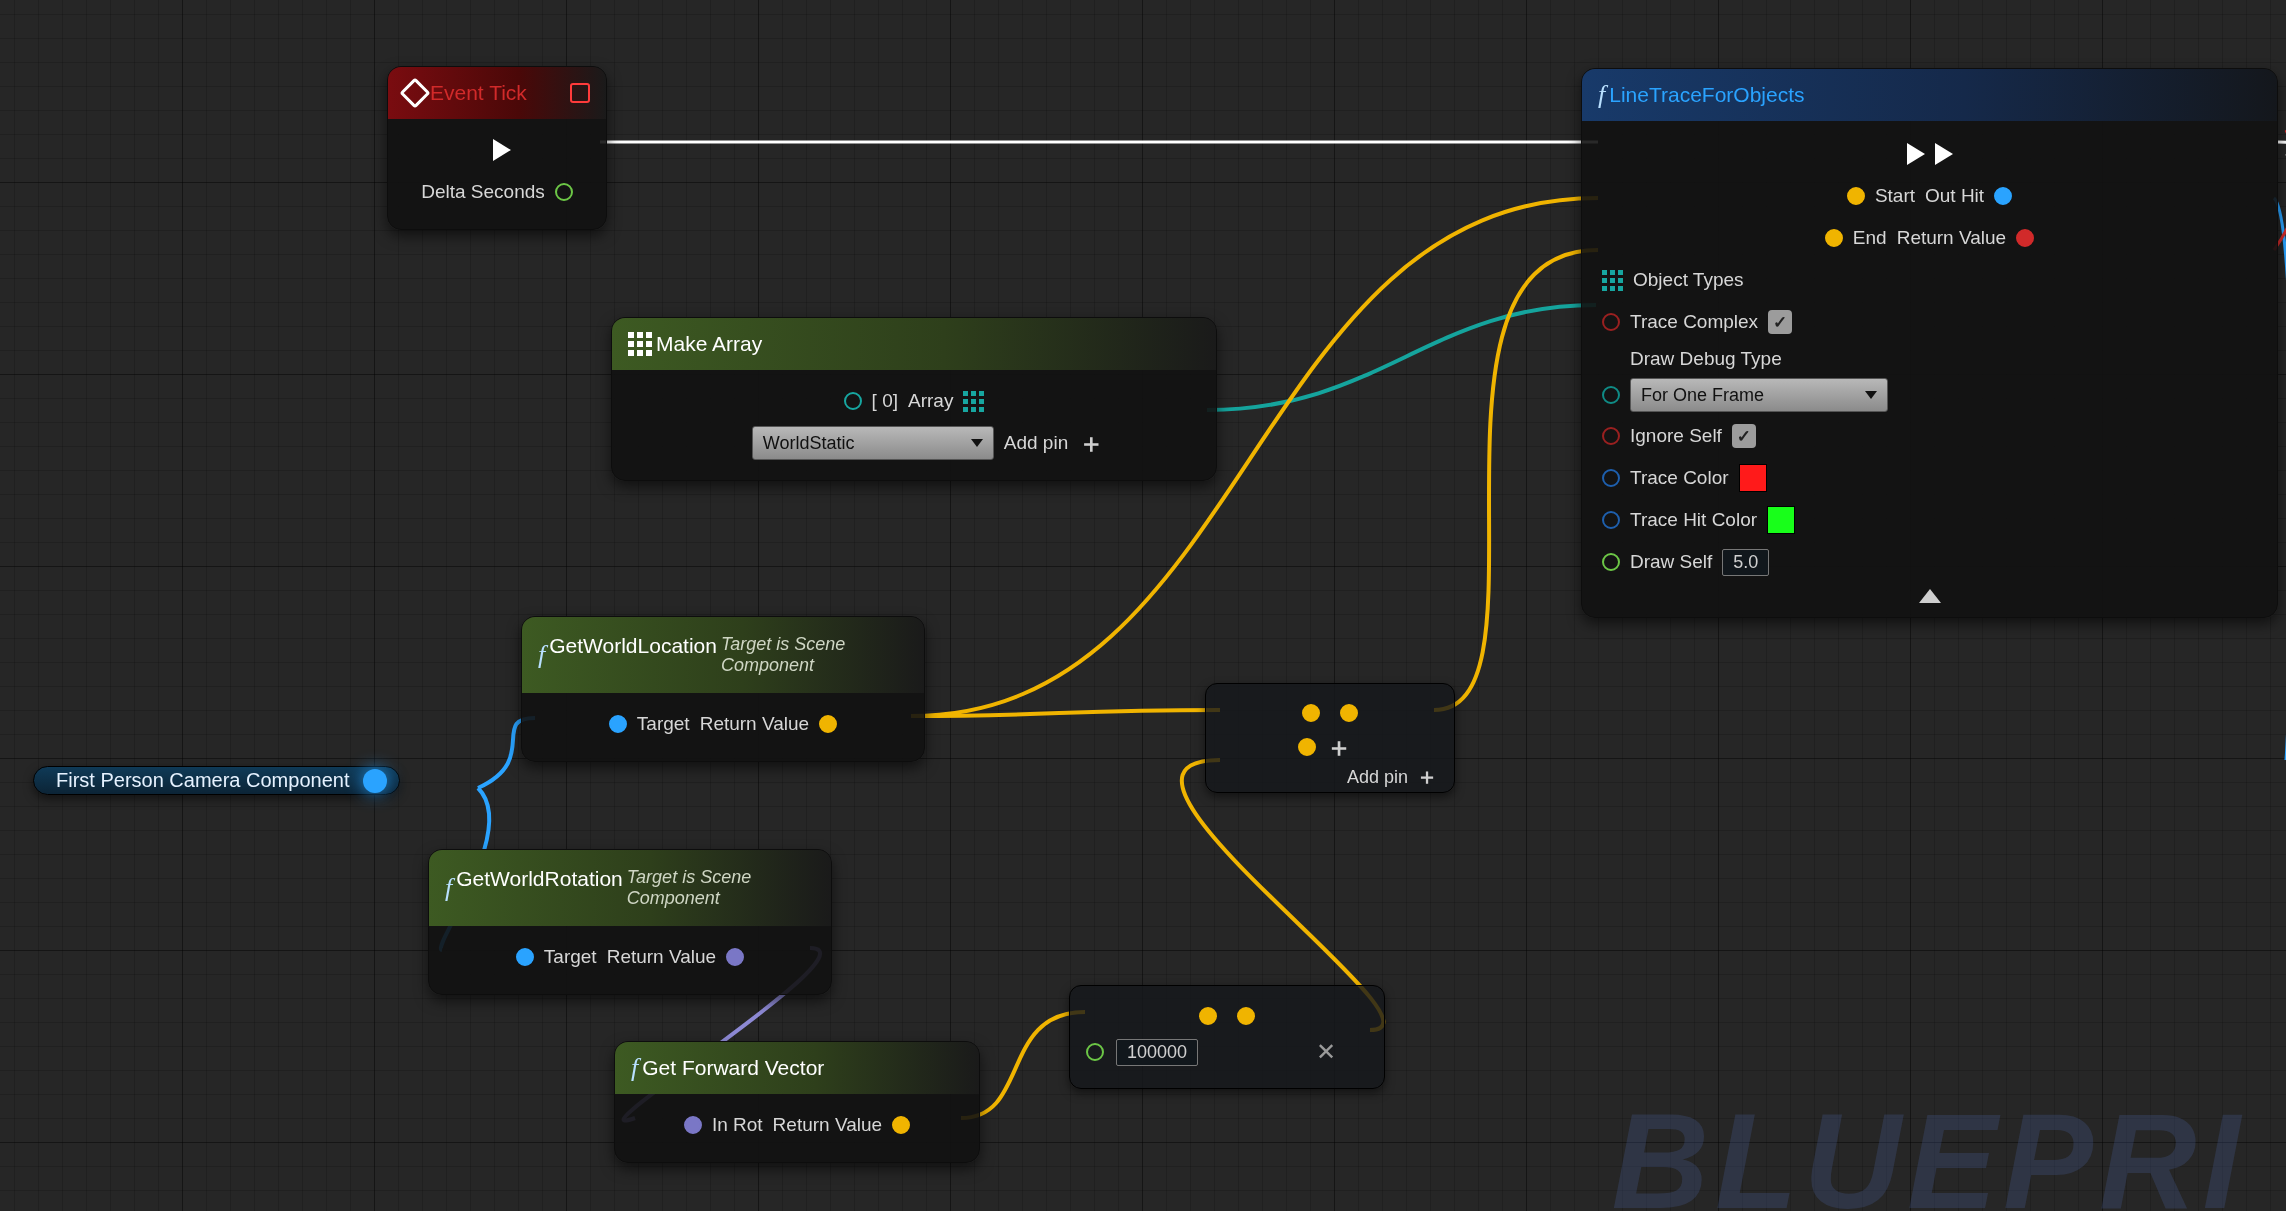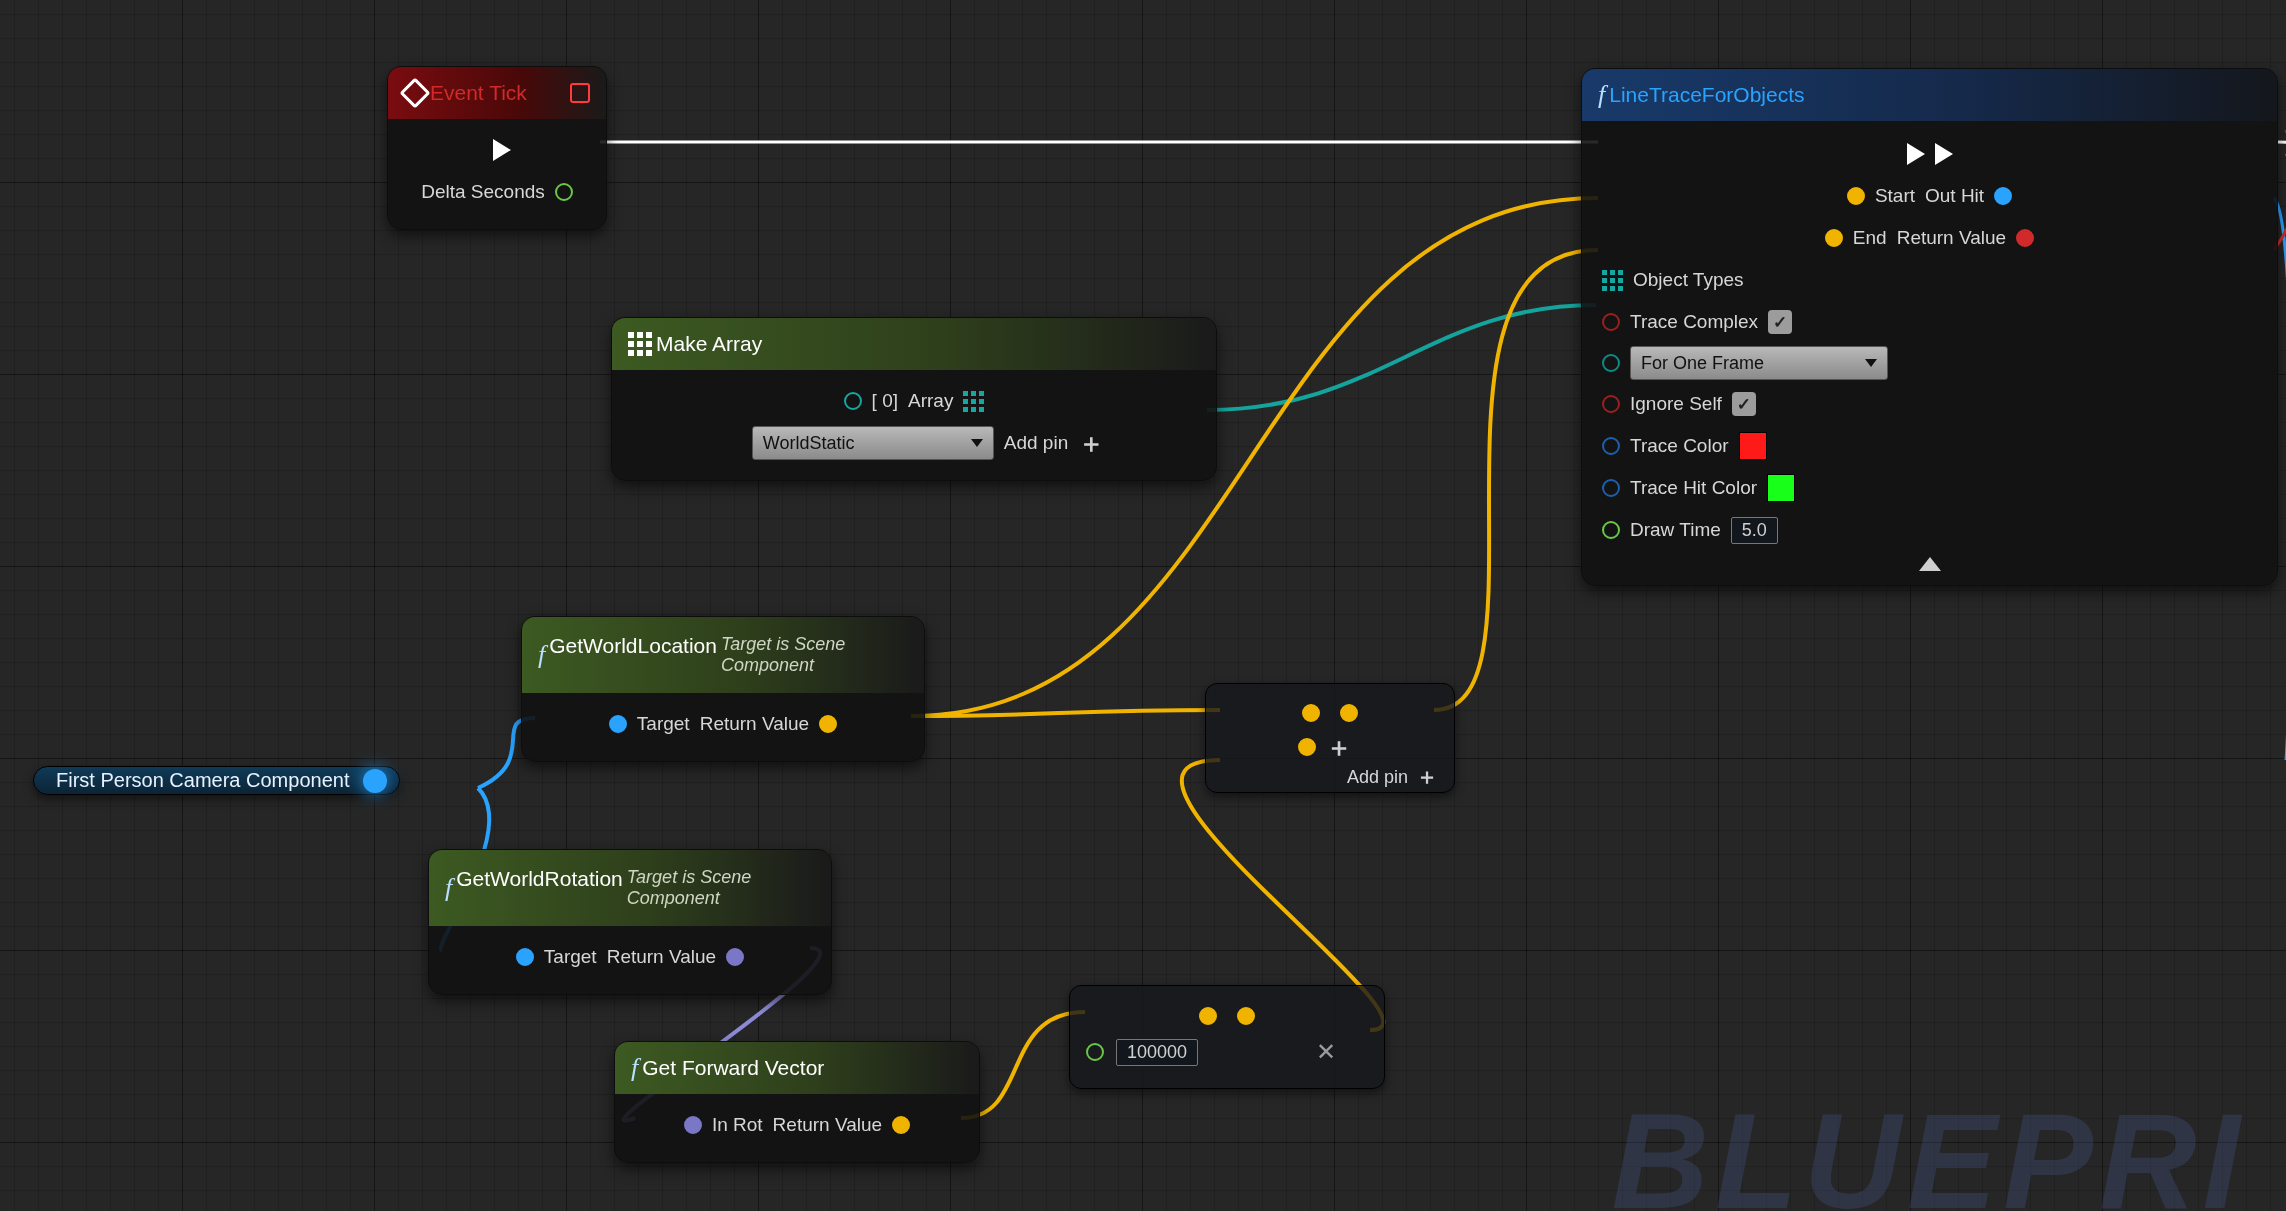--- a/index.html
+++ b/index.html
@@ -292,20 +292,24 @@
           <i></i>
           <i></i>
         </span>
         <span class="lbl">Object Types</span>
       </div>
     <div class="row">
         <span class="pin hollow red" style="border-color:#9a2020"></span>
         <span class="lbl">Trace Complex</span>
         <span class="chk">✓</span>
       </div>
+    <div class="row" style="height:32px">
+        <span style="width:18px"></span>
+        <span class="lbl">Draw Debug Type</span>
+      </div>
     <div class="row" style="height:40px">
         <span class="pin hollow teal" style="border-color:#0f8b85"></span>
       <div class="sel" style="width:258px">
           <span>For One Frame</span>
           <span class="tri"></span>
         </div>
     </div>
     <div class="row">
         <span class="pin hollow red" style="border-color:#9a2020"></span>
         <span class="lbl">Ignore Self</span>
@@ -316,20 +320,20 @@
         <span class="lbl">Trace Color</span>
         <span class="swatch" style="background:#ff1a1a"></span>
       </div>
     <div class="row">
         <span class="pin hollow blue" style="border-color:#1e5fad"></span>
         <span class="lbl">Trace Hit Color</span>
         <span class="swatch" style="background:#18ff1a"></span>
       </div>
     <div class="row">
         <span class="pin hollow grn" style="border-color:#6cc646"></span>
-        <span class="lbl">Draw Time</span>
+        <span class="lbl">Draw Self</span>
         <span class="numbox">5.0</span>
       </div>
     <div class="tri-up"></div>
   </div>
 </div>
 
 <div class="watermark">BLUEPRI</div>
 
 </body></html>

